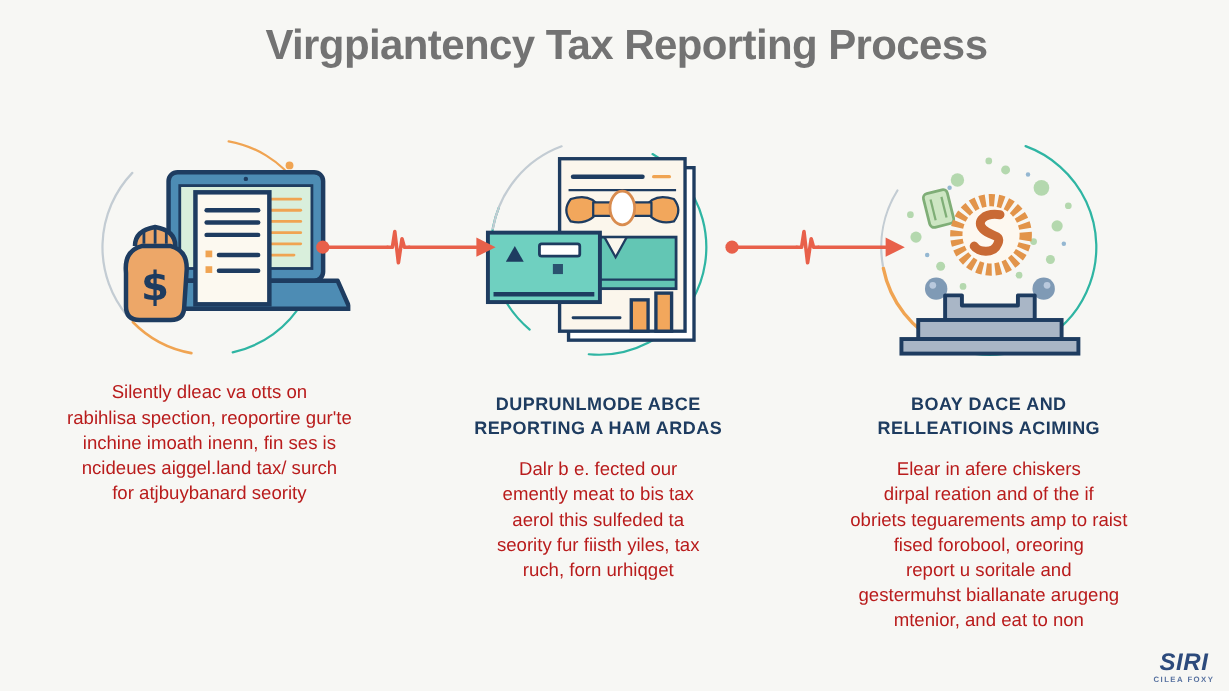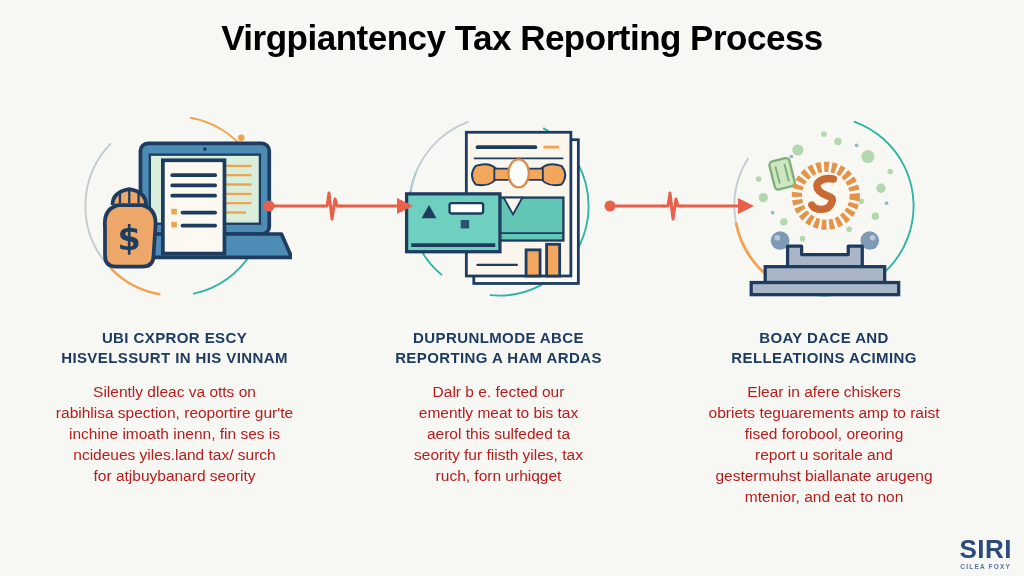--- a/index.html
+++ b/index.html
@@ -10,21 +10,21 @@
     font-family: "Liberation Sans", "DejaVu Sans", sans-serif;
     overflow: hidden;
   }
   .page-title {
     position: absolute;
     top: 18px; left: 0; width: 1024px;
     text-align: center;
     font-size: 35px;
     font-weight: 800;
     letter-spacing: -0.5px;
-    color: #000000;
+    color: #737373;
     font-family: "Liberation Sans", sans-serif;
     padding-left: 20px;
   }
   .step {
     position: absolute;
     top: 108px;
     text-align: center;
   }
   .step-1 { left: 2px;   width: 345px; }
   .step-2 { left: 331px; width: 335px; }
@@ -58,24 +58,25 @@
   }
   .connector-1 { left: 261px; }
   .connector-2 { left: 602px; }
   .logo {
     position: absolute;
     right: 12px; bottom: 6px;
     text-align: center;
     line-height: 1;
   }
   .logo-name {
-    font-size: 26px;
+    font-size: 20px;
     font-weight: 800;
     letter-spacing: 0.5px;
     color: #2c4a7c;
+    font-style: italic;
   }
   .logo-tagline {
     margin-top: 2px;
     font-size: 6.5px;
     font-weight: 700;
     letter-spacing: 1.2px;
     color: #5872a0;
   }
 </style>
 </head>
@@ -123,29 +124,25 @@
       <path d="M58,104 Q58,90 76,87 Q94,90 94,104" fill="#eda768" stroke="#1e3c60" stroke-width="4"></path>
       <g stroke="#1e3c60" stroke-width="2.5">
         <line x1="66" y1="90" x2="66" y2="102"></line>
         <line x1="76" y1="88" x2="76" y2="102"></line>
         <line x1="86" y1="90" x2="86" y2="102"></line>
       </g>
       <path d="M50,128 Q48,108 64,104 L90,104 Q106,108 104,128 L102,158 Q102,170 90,170 L62,170 Q50,170 50,158 Z" fill="#eda768" stroke="#1e3c60" stroke-width="4" stroke-linejoin="round"></path>
       <text x="76" y="152" text-anchor="middle" font-family="DejaVu Sans, sans-serif" font-size="36" font-weight="bold" fill="#1e3c60">$</text>
     </svg>
   </div>
-  <div class="step-heading">
-    <div>UBI CXPROR ESCY</div>
-    <div>HISVELSSURT IN HIS VINNAM</div>
-  </div>
   <div class="step-body">
     <div>Silently dleac va otts on</div>
     <div>rabihlisa spection, reoportire gur'te</div>
     <div>inchine imoath inenn, fin ses is</div>
-    <div>ncideues yiles.land tax/ surch</div>
+    <div>ncideues aiggel.land tax/ surch</div>
     <div>for atjbuybanard seority</div>
   </div>
 </div>
 
 <div class="step step-2">
   <div class="icon-wrap">
     <svg viewBox="0 0 250 210">
       <g fill="none" stroke-linecap="round">
         <circle cx="125" cy="105" r="96" stroke="#2fb5a3" stroke-width="2" stroke-dasharray="260 343" transform="rotate(-60 125 105)"></circle>
         <circle cx="125" cy="105" r="96" stroke="#2fb5a3" stroke-width="2" stroke-dasharray="120 483" transform="rotate(130 125 105)"></circle>
@@ -245,20 +242,21 @@
       <rect x="62" y="170" width="128" height="17" fill="#a9b6c6" stroke="#1e3c60" stroke-width="3.5"></rect>
       <rect x="47" y="187" width="158" height="13" fill="#a9b6c6" stroke="#1e3c60" stroke-width="3.5"></rect>
     </svg>
   </div>
   <div class="step-heading">
     <div>BOAY DACE AND</div>
     <div>RELLEATIOINS ACIMING</div>
   </div>
   <div class="step-body">
     <div>Elear in afere chiskers</div>
+    <div>dirpal reation and of the if</div>
     <div>obriets teguarements amp to raist</div>
     <div>fised forobool, oreoring</div>
     <div>report u soritale and</div>
     <div>gestermuhst biallanate arugeng</div>
     <div>mtenior, and eat to non</div>
   </div>
 </div>
 
 <div class="connector connector-1">
   <svg viewBox="0 0 158 32">

